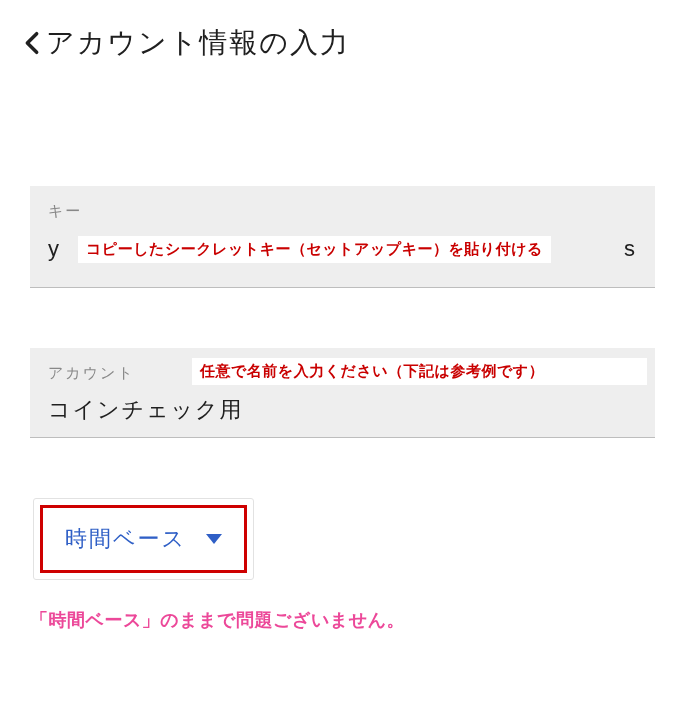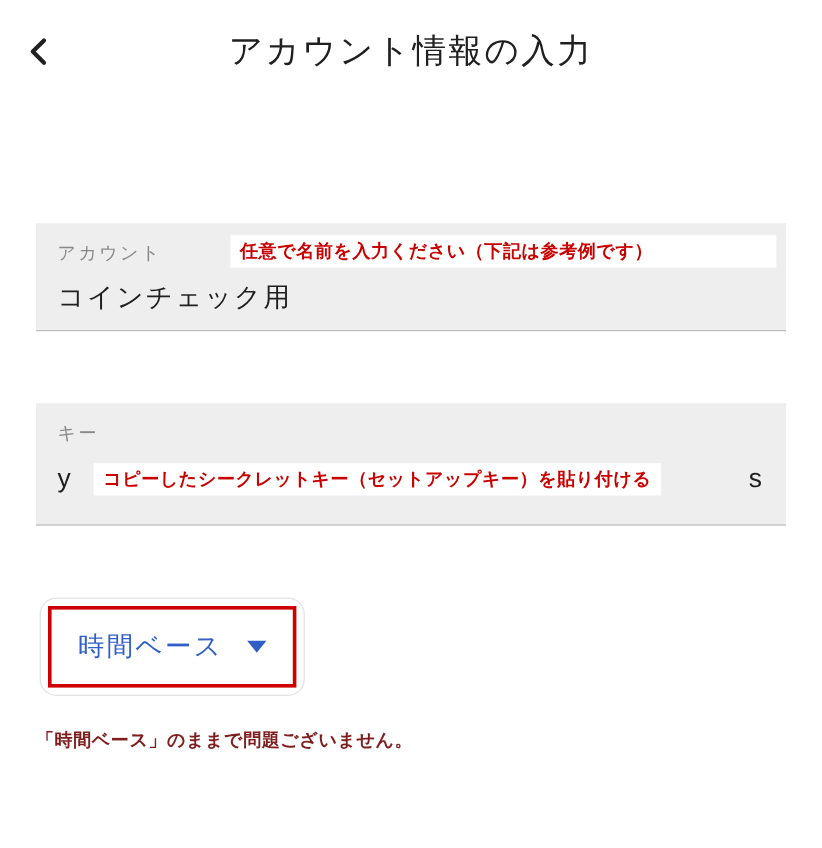--- a/index.html
+++ b/index.html
@@ -16,21 +16,21 @@
       padding: 24px 18px;
     }
     .back-icon {
       width: 28px;
       height: 28px;
       cursor: pointer;
       flex-shrink: 0;
     }
     .title {
       flex: 1;
-      text-align: center;
+      text-align: left;
       font-size: 28px;
       font-weight: 400;
       color: #202020;
       letter-spacing: 2px;
       margin-right: 28px;
     }
     .content {
       padding: 100px 30px 0 30px;
     }
     .field {
@@ -74,21 +74,21 @@
       left: 48px;
     }
     .actions {
       display: flex;
       justify-content: space-between;
       align-items: center;
       padding: 0 3px;
     }
     .dropdown-wrap {
       border: 1px solid #e2e2e2;
-      border-radius: 14px;
+      border-radius: 3px;
       padding: 6px;
     }
     .dropdown {
       border: 3px solid #ce0000;
       padding: 16px 22px;
       display: flex;
       align-items: center;
       gap: 20px;
       cursor: pointer;
     }
@@ -108,22 +108,22 @@
       background: #4a6fcf;
       color: #fff;
       font-size: 22px;
       letter-spacing: 4px;
       border: none;
       border-radius: 4px;
       padding: 20px 38px;
       cursor: pointer;
     }
     .note {
-      color: #7f1d1d;
-      font-size: 15px;
+      color: #ec4899;
+      font-size: 18px;
       font-weight: 700;
       margin-top: 28px;
       letter-spacing: 0.5px;
     }
     .key-partial {
       position: absolute;
       font-size: 22px;
       color: #202020;
       letter-spacing: 2px;
     }
@@ -137,32 +137,32 @@
   <div class="back-icon">
     <svg viewBox="0 0 24 24" width="28" height="28">
       <path d="M16 4 L8 12 L16 20" stroke="#202020" stroke-width="3" fill="none" stroke-linecap="round" stroke-linejoin="round"></path>
     </svg>
   </div>
   <div class="title">アカウント情報の入力</div>
 </div>
 
 <div class="content">
 
-  <div class="field">
-    <div class="field-label">アカウント</div>
-    <input class="field-value" value="コインチェック用" style="">
-    <div class="annotation annotation-1">任意で名前を入力ください（下記は参考例です）</div>
-  </div>
-
   <div class="field" style="padding-bottom:24px;">
     <div class="field-label">キー</div>
     <input class="field-value" style="height: 28px;">
     <span class="key-partial key-left">y</span>
     <span class="key-partial key-right">s</span>
     <div class="annotation annotation-2">コピーしたシークレットキー（セットアップキー）を貼り付ける</div>
+  </div>
+
+  <div class="field">
+    <div class="field-label">アカウント</div>
+    <input class="field-value" value="コインチェック用" style="">
+    <div class="annotation annotation-1">任意で名前を入力ください（下記は参考例です）</div>
   </div>
 
   <div class="actions">
     <div class="dropdown-wrap">
       <div class="dropdown">
         <span class="dropdown-label">時間ベース</span>
         <span class="chevron-down"></span>
       </div>
     </div>
   </div>

